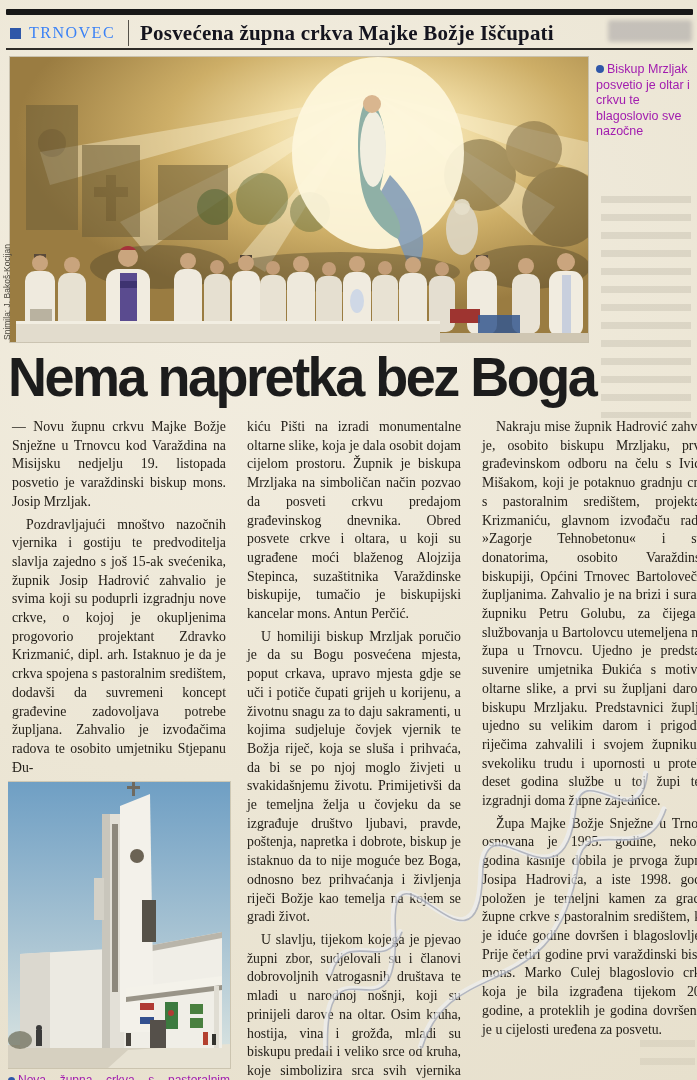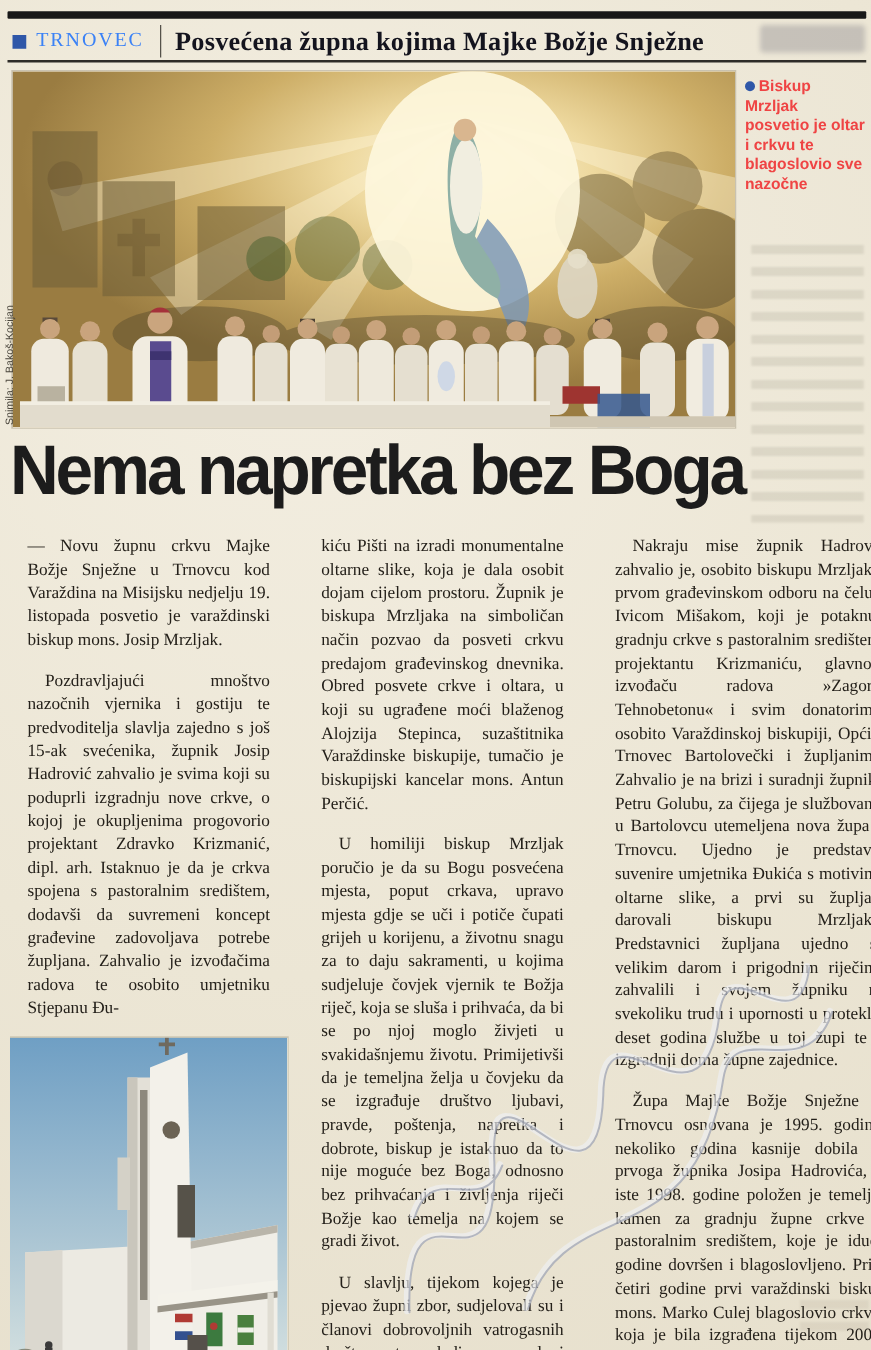--- a/index.html
+++ b/index.html
@@ -17,35 +17,35 @@
   .tag-square{width:11px;height:11px;background:#2f57a8;margin-right:8px;}
   .kicker-tag{font-family:"Liberation Serif",serif;font-size:16px;letter-spacing:1.5px;color:#3b82f6;font-variant:small-caps;text-transform:uppercase;}
   .kicker-div{width:1px;height:26px;background:#55524a;margin:0 11px 0 13px;}
   .kicker-title{font-family:"Liberation Serif",serif;font-size:21px;font-weight:bold;color:#14141e;letter-spacing:.2px;}
   .kicker-bleed{left:608px;top:20px;width:84px;height:22px;background:#3c3c55;opacity:.22;filter:blur(2px);border-radius:3px;}
   
   .main-photo{left:10px;top:57px;width:578px;height:285px;overflow:hidden;box-shadow:0 0 0 1px rgba(90,80,50,.25);}
   .photo-credit{left:2px;top:340px;width:112px;font-family:"Liberation Sans",sans-serif;
     font-size:8.5px;color:#4a463c;transform:rotate(-90deg);transform-origin:0 0;white-space:nowrap;}
   
-  .cap{font-family:"Liberation Sans",sans-serif;font-weight:bold;color:#ef4444;}
+  .cap{font-family:"Liberation Sans",sans-serif;font-weight:normal;color:#a21caf;}
   .top-caption{left:596px;top:62px;width:97px;font-size:12.5px;line-height:15.5px;}
   .bullet{display:inline-block;width:8px;height:8px;border-radius:50%;background:#2f57a8;margin-right:3px;}
   .church-caption{font-size:12px;line-height:15px;margin-top:5px;}
   .church-caption .bullet{width:7px;height:7px;}
   
   .headline{left:8px;top:346px;width:689px;font-family:"Liberation Sans",sans-serif;
     font-weight:bold;font-size:54px;letter-spacing:-2.5px;color:#1c1c1c;line-height:58px;
     transform:scaleY(1.04);transform-origin:left top;white-space:nowrap;}
   
   .cols{left:8px;top:414px;width:689px;height:666px;display:flex;gap:13px;overflow:hidden;}
   .col{flex:none;font-size:13.8px;line-height:18.7px;text-align:justify;}
   .col1,.col2{width:222px;}
   .col3{width:244px;}
-  .col p{margin:14px;}
+  .col p{margin:4px;}
   .col p.ind{text-indent:14px;}
   .subhead{font-family:"Liberation Sans",sans-serif;font-weight:bold;font-size:14.5px;
     color:#141414;margin:7px 0 5px;text-align:left;}
   .church-photo{width:222px;height:286px;margin-top:5px;overflow:hidden;box-shadow:0 0 0 1px rgba(90,80,50,.2);}
   .byline{font-family:"Liberation Sans",sans-serif;font-weight:bold;font-size:13px;
     text-align:right;width:214px;margin-top:6px;color:#121212;}
   
   .bleed{opacity:.45;filter:blur(.7px);
     background:repeating-linear-gradient(180deg, rgba(110,104,88,.30) 0 7px, rgba(110,104,88,0) 7px 18px);}
   .bleed-right{left:601px;top:196px;width:90px;height:222px;}
@@ -55,21 +55,21 @@
 </style>
 </head>
 <body>
 
 <div class="abs top-rule"></div>
 
 <div class="abs kicker">
   <span class="tag-square"></span>
   <span class="kicker-tag">TRNOVEC</span>
   <span class="kicker-div"></span>
-  <span class="kicker-title">Posvećena župna kojima Majke Božje Snježne</span>
+  <span class="kicker-title">Posvećena župna crkva Majke Božje Iščupati</span>
 </div>
 <div class="abs kicker-bleed"></div>
 <div class="abs under-rule"></div>
 
 <div class="abs main-photo">
   <svg width="578" height="285" viewBox="0 0 578 285">
     <defs>
       <radialGradient id="halo" cx="63%" cy="27%" r="62%">
         <stop offset="0" stop-color="#fbf3d6"></stop>
           <stop offset="0.28" stop-color="#eed99f"></stop>

